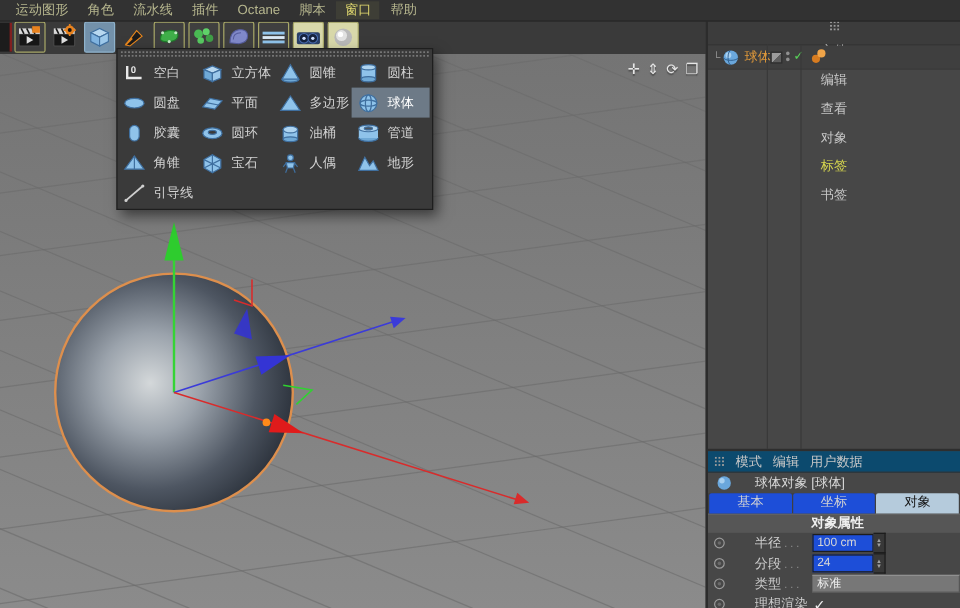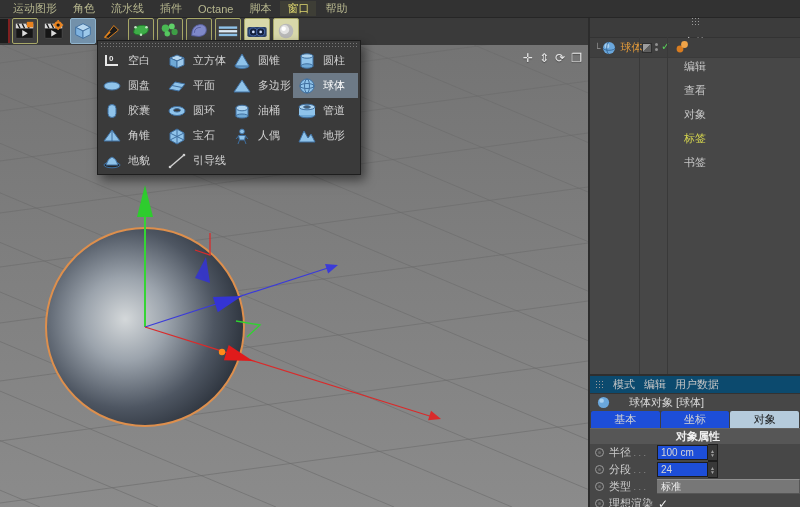--- a/index.html
+++ b/index.html
@@ -66,21 +66,21 @@
   #am-tabs{display:flex;gap:1px;padding:0 1px;height:17px;background:#3f3f3f;}
   .tab{flex:1;text-align:center;line-height:16px;background:#1d4ed8;color:#d2d2d2;
        border-radius:2px 2px 0 0;}
   .tab.active{background:#b5cbdc;color:#141414;}
   #am-section{height:15px;line-height:15px;background:#565656;font-weight:bold;color:#efefef;
               padding-left:6px;border-top:1px solid #646464;text-align:center;}
   .prow{height:17px;display:flex;align-items:center;padding-left:5px;color:#cdcdcd;}
   .key{width:7px;height:7px;border:1.5px solid #9a9a9a;border-radius:50%;margin-right:5px;flex:none;
        display:flex;align-items:center;justify-content:center;}
   .key i{width:3px;height:3px;border-radius:50%;background:#6a6a6a;}
-  .plabel{width:48px;white-space:nowrap;overflow:hidden;flex:none;}
+  .plabel{width:48px;white-space:nowrap;overflow:hidden;flex:none;margin-left:20px;}
   .leader{color:#8f8f8f;font-size:9px;}
   .field{width:46px;height:13px;background:#1d4ed8;border:1px solid #1d1d1d;color:#d6d6d6;
          font-size:10px;line-height:13px;padding-left:3px;}
   .spin{width:9px;height:15px;display:flex;flex-direction:column;align-items:center;justify-content:center;
         color:#a0a0a0;font-size:5px;line-height:4px;background:#383838;
         border:1px solid #1d1d1d;border-left:none;}
   .drop{width:146px;height:13px;background:#777;border-top:1px solid #909090;border-bottom:1px solid #565656;
         border-right:1px solid #565656;color:#eee;font-size:10px;line-height:13px;padding-left:4px;}
   .chk{color:#f0f0f0;font-weight:bold;font-size:12px;margin-left:1px;}
 </style>
@@ -360,27 +360,20 @@
           <span class="pi-label">人偶</span>
         </div>
         <div class="prim-item">
           <span class="pi-icon"><svg viewBox="0 0 22 18" width="22" height="18">
               <polygon points="3,15 8,4 12,11 15,7 19,15" fill="#8fc3ea" stroke="#3f6f9f"></polygon>
             </svg></span>
           <span class="pi-label">地形</span>
         </div>
         <div class="prim-item">
           <span class="pi-icon"><svg viewBox="0 0 22 18" width="22" height="18">
-              <ellipse cx="11" cy="13" rx="8" ry="2.8" fill="#252525" stroke="#3f6f9f"></ellipse>
-              <path d="M5,13 Q7,6 11,5 Q15,6 17,13 Z" fill="#8fc3ea" stroke="#3f6f9f"></path>
-            </svg></span>
-          <span class="pi-label">地貌</span>
-        </div>
-        <div class="prim-item">
-          <span class="pi-icon"><svg viewBox="0 0 22 18" width="22" height="18">
               <line x1="4" y1="15" x2="18" y2="3" stroke="#cfcfcf" stroke-width="1.5"></line>
               <circle cx="4" cy="15" r="1.3" fill="#cfcfcf"></circle>
               <circle cx="18" cy="3" r="1.3" fill="#cfcfcf"></circle>
             </svg></span>
           <span class="pi-label">引导线</span>
         </div>
       </div>
   </div>
 
   <div id="right-panel">

